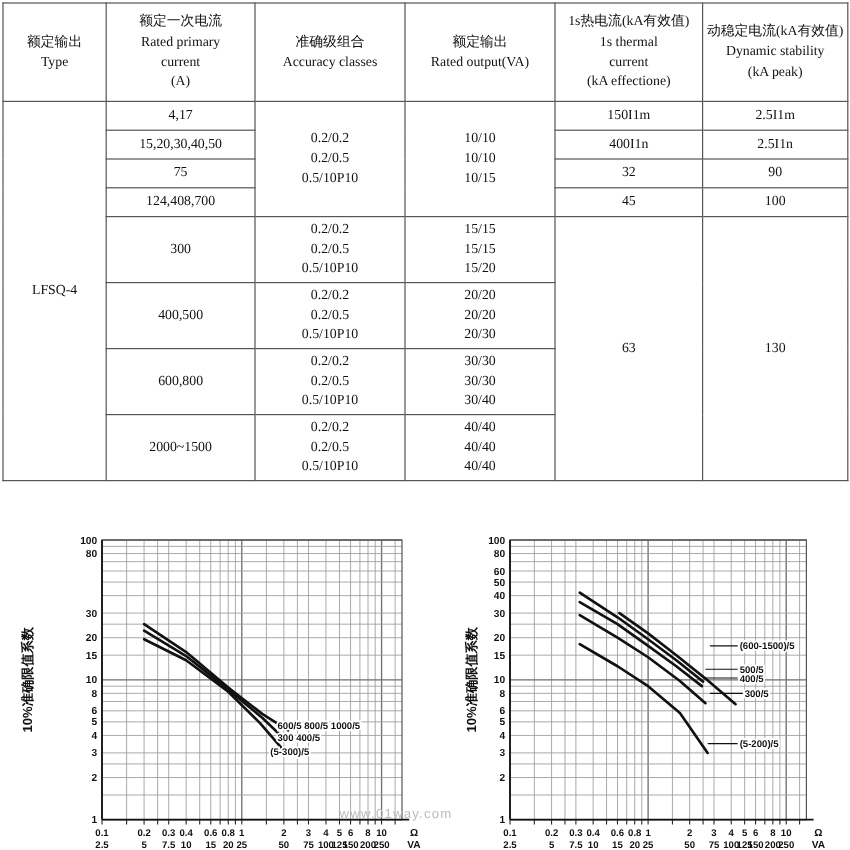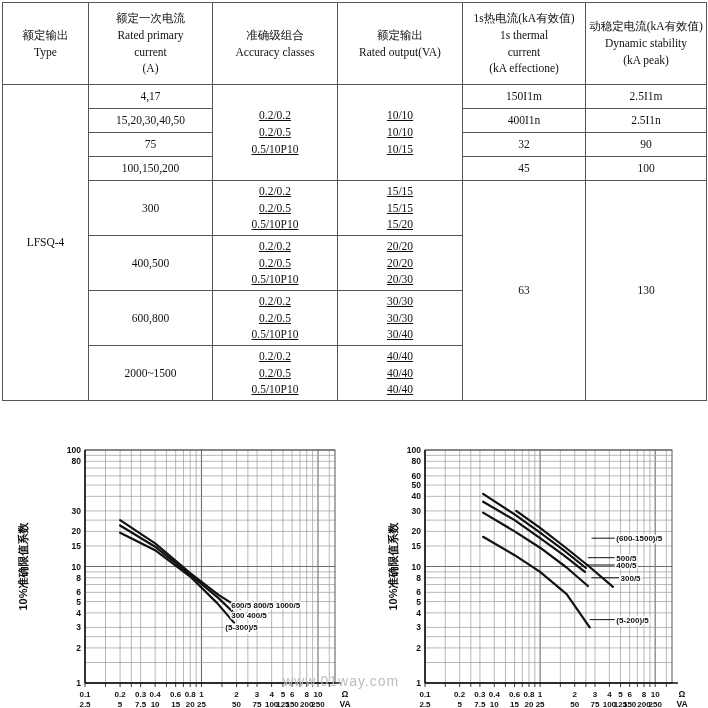--- a/index.html
+++ b/index.html
@@ -6,27 +6,27 @@
   .page{position:relative;width:708px;height:708px;background:#fff;overflow:hidden;
         font-family:"Liberation Serif", serif;color:#111;}
   
   table.spec{position:absolute;left:2px;top:2px;width:704px;border-collapse:collapse;table-layout:fixed;}
   table.spec th, table.spec td{
       border:1px solid #555;text-align:center;vertical-align:middle;
       font-size:11.5px;font-weight:normal;white-space:pre-line;line-height:1.45;padding:0 2px;}
   table.spec thead tr{height:82px;}
   tr.ra{height:24px;}
   tr.rb{height:55px;}
-  td.ml{line-height:1.6;text-decoration:underline;}
+  td.ml{line-height:1.6;}
   
   .chart-svg{position:absolute;top:440px;}
   #chart0{left:0px;}
   #chart1{left:382px;}
   .watermark{position:absolute;left:283px;top:673px;width:200px;
-      font-family:"Liberation Sans", sans-serif;font-size:14px;letter-spacing:1px;
+      font-family:"Liberation Sans", sans-serif;font-size:11px;letter-spacing:1px;
       color:#bcbcbc;z-index:5;}
 </style>
 </head>
 <body>
 
 <div class="page">
 
   <table class="spec">
     <colgroup>
       <col style="width:86px">
@@ -74,21 +74,21 @@
         <td>15,20,30,40,50</td>
         <td>400I1n</td>
         <td>2.5I1n</td>
       </tr>
       <tr class="ra">
         <td>75</td>
         <td>32</td>
         <td>90</td>
       </tr>
       <tr class="ra">
-        <td>100,150,200</td>
+        <td>124,408,700</td>
         <td>45</td>
         <td>100</td>
       </tr>
       <tr class="rb">
         <td>300</td>
         <td class="ml">0.2/0.2
 0.2/0.5
 0.5/10P10</td>
         <td class="ml">15/15
 15/15

